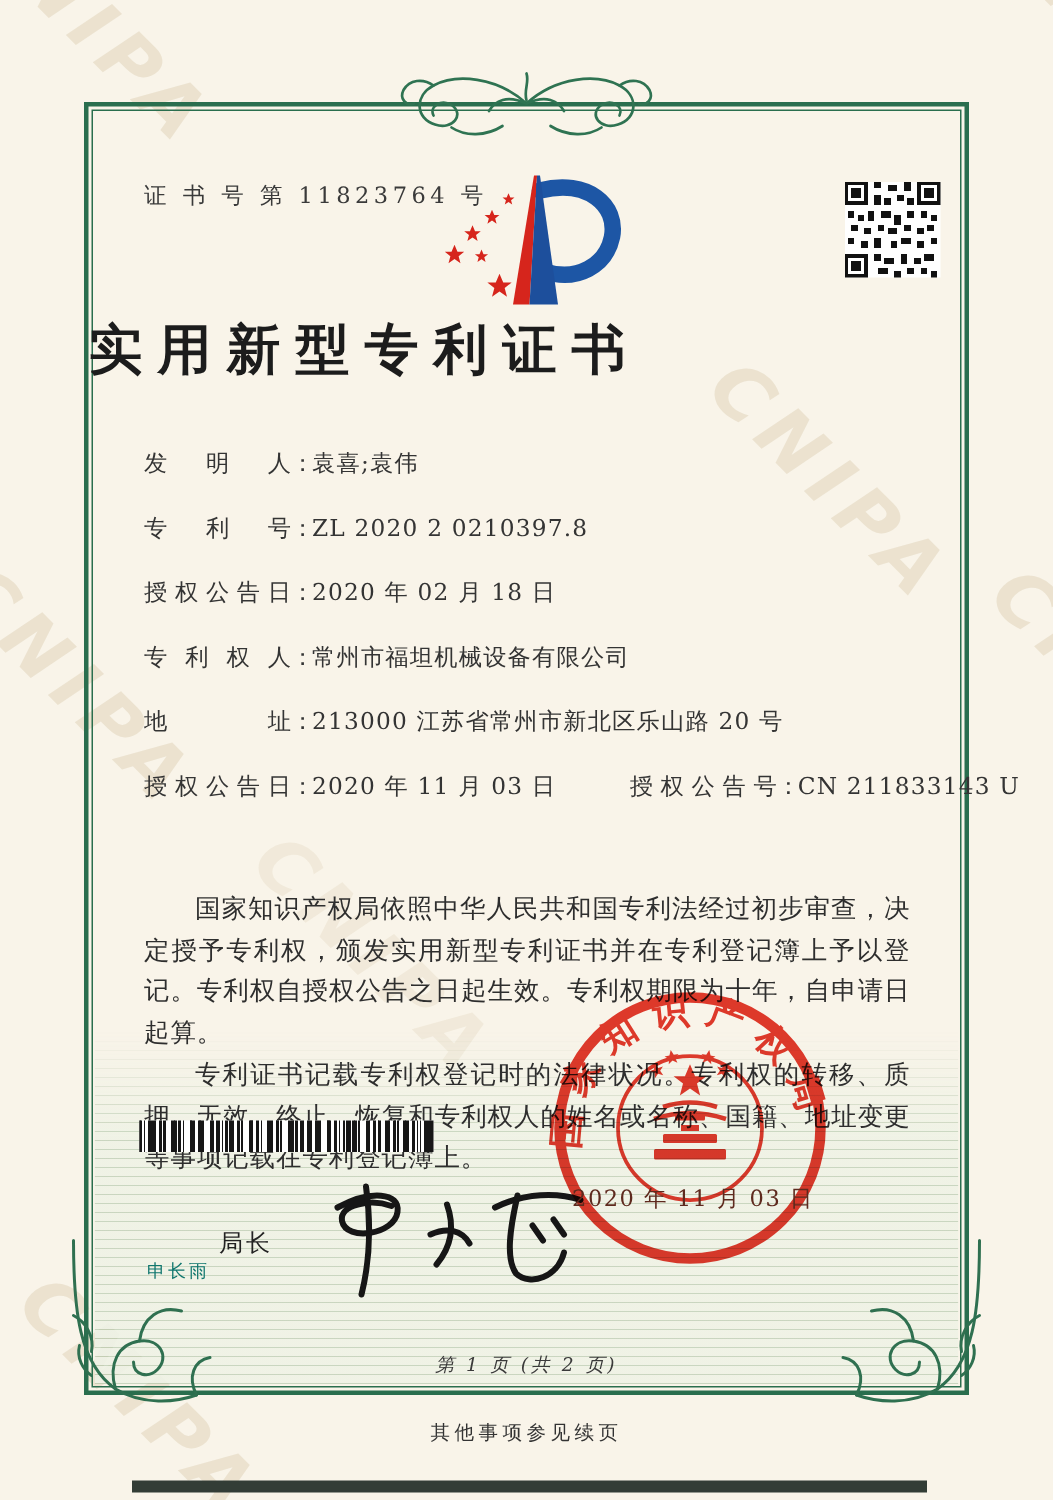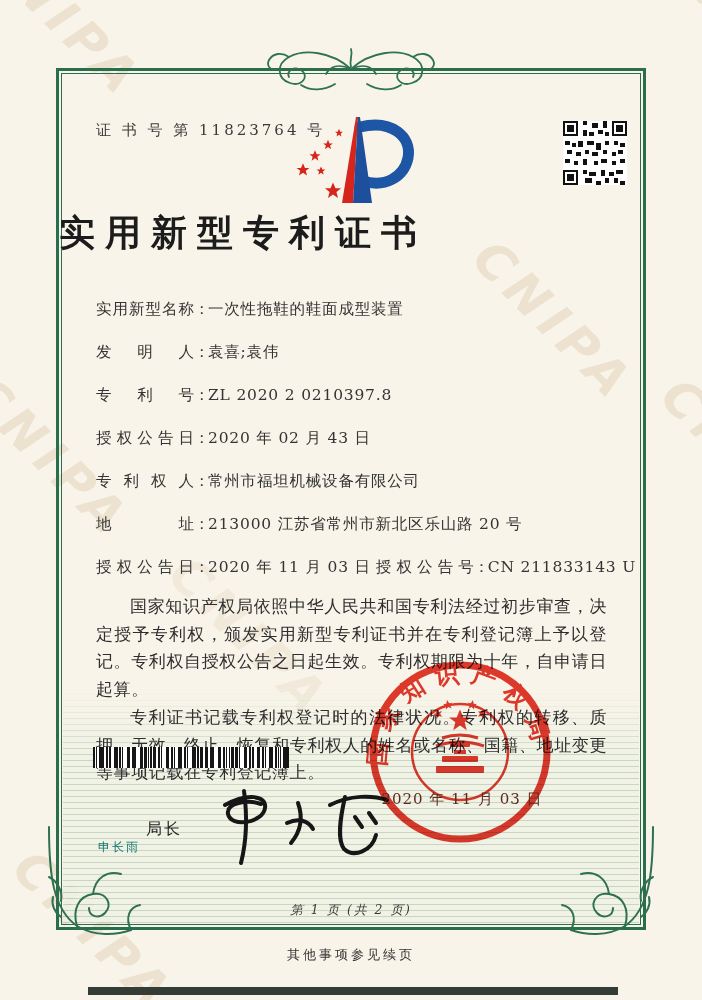--- a/index.html
+++ b/index.html
@@ -59,21 +59,21 @@
 
   
   .fields { position:absolute; left:37px; right:30px; top:228px; font-size:15.5px; color:#343434; }
   .frow { height:43px; white-space:nowrap; }
   .flabel {
     display:inline-block; width:98px; vertical-align:top;
     text-align:justify; text-align-last:justify;
   }
   .fcolon { display:inline-block; width:14px; }
   .fvalue { letter-spacing:0.8px; }
-  .grant-group2 { display:inline-block; }
+  .grant-group2 { display:inline-block; margin-left:44px; }
 
   
   .body-text {
     position:absolute; left:37px; right:36px; top:522px;
     font-size:17px; line-height:1.63; letter-spacing:0.6px;
     color:#2e2e2e; text-align:justify;
   }
   .body-text p { text-indent:2em; }
 
   
@@ -239,30 +239,27 @@
         <rect x="2" y="2" width="3" height="3"></rect>
           <rect x="24" y="2" width="3" height="3"></rect>
           <rect x="2" y="24" width="3" height="3"></rect>
       </g>
     </svg>
 
     <div class="title">实用新型专利证书</div>
 
     <div class="fields">
       <div class="frow">
-        <span class="flabel">实用新型名称</span><span class="fcolon">：</span><span class="fvalue">一次性拖鞋的鞋面成型装置</span>
-      </div>
-      <div class="frow">
         <span class="flabel">发明人</span><span class="fcolon">：</span><span class="fvalue">袁喜;袁伟</span>
       </div>
       <div class="frow">
         <span class="flabel">专利号</span><span class="fcolon">：</span><span class="fvalue">ZL 2020 2 0210397.8</span>
       </div>
       <div class="frow">
-        <span class="flabel">授权公告日</span><span class="fcolon">：</span><span class="fvalue">2020 年 02 月 43 日</span>
+        <span class="flabel">授权公告日</span><span class="fcolon">：</span><span class="fvalue">2020 年 02 月 18 日</span>
       </div>
       <div class="frow">
         <span class="flabel">专利权人</span><span class="fcolon">：</span><span class="fvalue">常州市福坦机械设备有限公司</span>
       </div>
       <div class="frow">
         <span class="flabel">地址</span><span class="fcolon">：</span><span class="fvalue">213000 江苏省常州市新北区乐山路 20 号</span>
       </div>
       <div class="frow">
         <span><span class="flabel">授权公告日</span><span class="fcolon">：</span><span class="fvalue">2020 年 11 月 03 日</span></span>
         <span class="grant-group2"><span class="flabel">授权公告号</span><span class="fcolon">：</span><span class="fvalue">CN 211833143 U</span></span>

